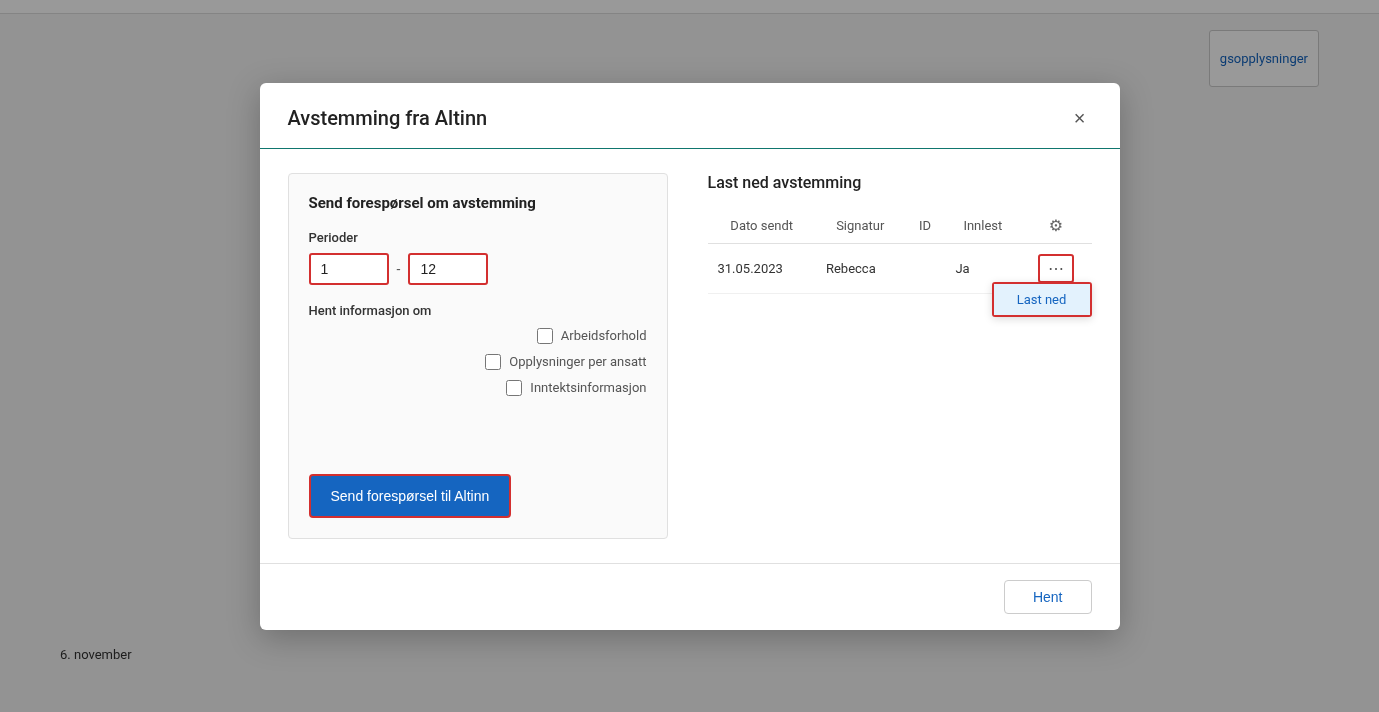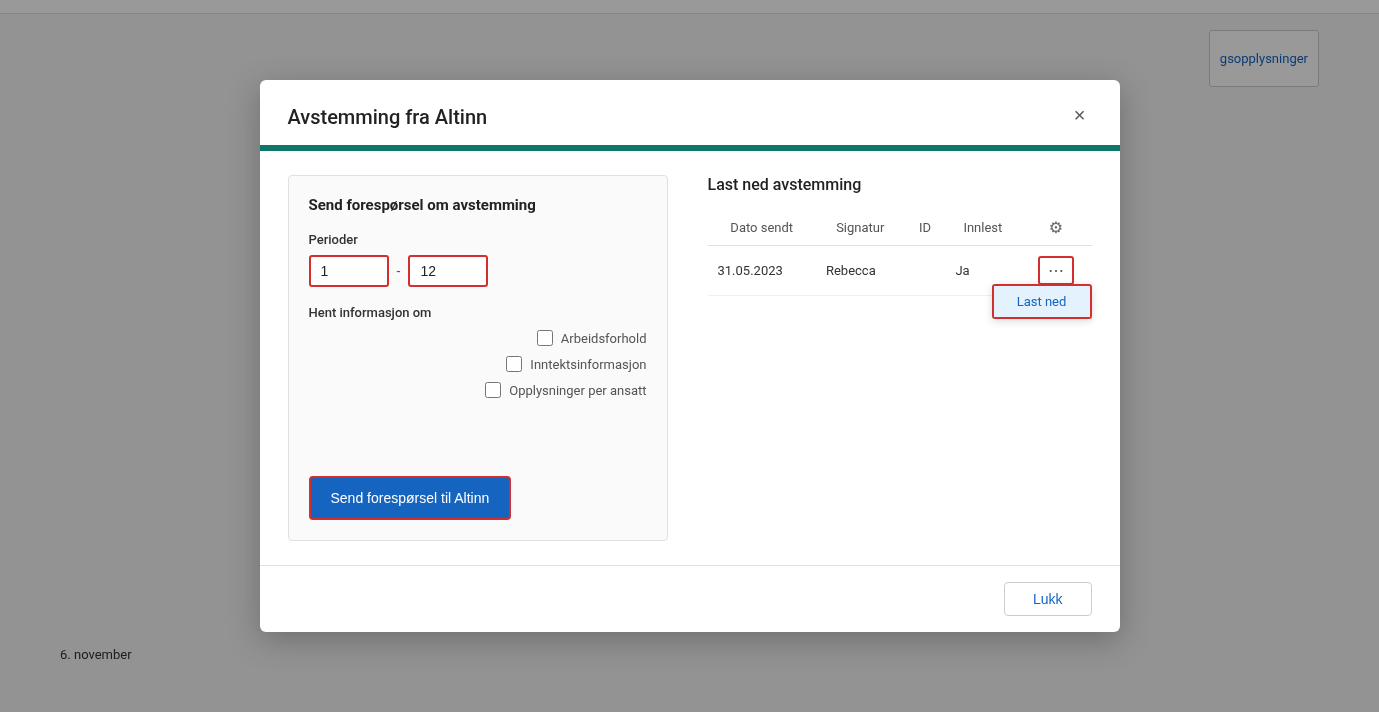--- a/index.html
+++ b/index.html
@@ -69,24 +69,24 @@
       box-shadow: 0 8px 32px rgba(0,0,0,0.25);
       width: 860px;
       max-height: 660px;
       display: flex;
       flex-direction: column;
       position: relative;
     }
 
     .modal-header {
       display: flex;
-      align-items: flex-end;
+      align-items: center;
       justify-content: space-between;
       padding: 22px 28px 16px 28px;
-      border-bottom: 6px solid #0f766e;
+      border-bottom: 1px solid #0f766e;
     }
 
     .modal-title {
       font-size: 20px;
       font-weight: 500;
       color: #222;
     }
 
     .close-btn {
       background: none;
@@ -337,25 +337,25 @@
 
         <div>
           <div class="section-label">Hent informasjon om</div>
           <div class="checkbox-group">
             <label class="checkbox-item">
               <input type="checkbox" style="">
               <span>Arbeidsforhold</span>
             </label>
             <label class="checkbox-item">
               <input type="checkbox" style="">
-              <span>Inntektsinformasjon</span>
+              <span>Opplysninger per ansatt</span>
             </label>
             <label class="checkbox-item">
               <input type="checkbox" style="">
-              <span>Opplysninger per ansatt</span>
+              <span>Inntektsinformasjon</span>
             </label>
           </div>
         </div>
 
         <button class="send-btn">Send forespørsel til Altinn</button>
       </div>
 
       <div class="right-panel">
         <div class="right-title">Last ned avstemming</div>
 
@@ -386,17 +386,17 @@
                 </td>
               </tr>
             </tbody>
           </table>
         </div>
       </div>
 
     </div>
 
     <div class="modal-footer">
-      <button class="close-footer-btn">Lukk</button>
+      <button class="close-footer-btn">Hent</button>
     </div>
 
   </div>
 </div>
 
 </body></html>

